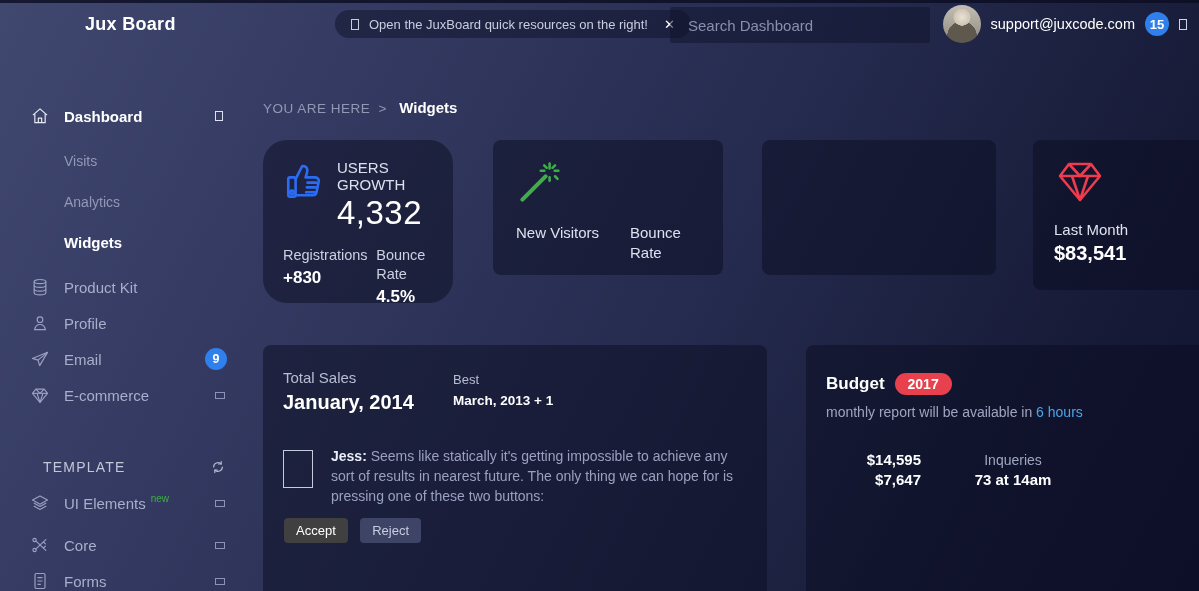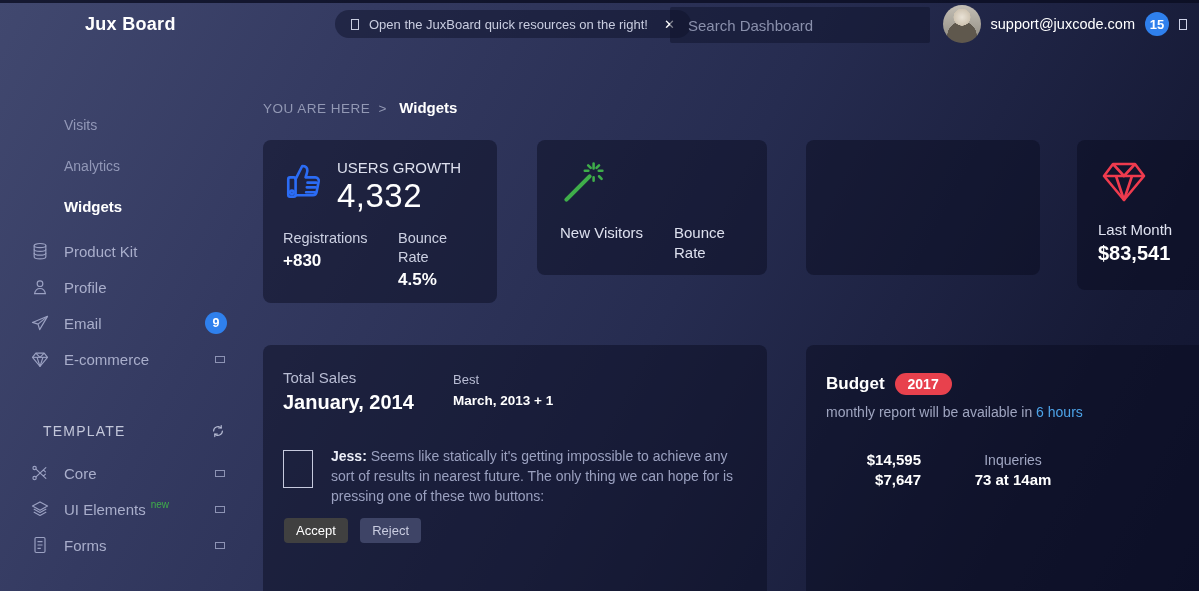--- a/index.html
+++ b/index.html
@@ -64,21 +64,21 @@
   .mt6 { margin-top:6px; } .mt9 { margin-top:9px; } .mt5 { margin-top:5px; } .mt4 { margin-top:4px; }
 
   
   .main { position:absolute; left:263px; top:48px; right:0; bottom:0; }
   .breadcrumb { position:absolute; top:51px; left:0; font-size:13.5px; color:#9298b4; letter-spacing:.5px; }
   .bc-cur { color:#fff; font-weight:bold; font-size:15px; letter-spacing:0; margin-left:4px; }
   .bc-sep { margin:0 4px; }
 
   .card { background:rgba(8,11,30,.47); border-radius:8px; }
   .row1 { position:absolute; top:92px; left:0; display:flex; }
-  .c-growth { width:234px; height:163px; padding:17px 20px; }
+  .c-growth { width:190px; height:163px; padding:17px 20px;border-radius:24px; }
   .c-visitors { width:230px; height:135px; margin-left:40px; padding:17px 23px; }
   .c-empty { width:234px; height:135px; margin-left:39px; }
   .c-lastmonth { width:234px; height:150px; margin-left:37px; padding:15px 21px; }
 
   .growth-head { display:flex; align-items:flex-start; }
   .growth-icon { width:42px; height:46px; color:#2b6cf5; margin-right:12px; flex:none; }
   .growth-icon svg { width:42px; height:46px; display:block; }
   .growth-title { font-size:15px; color:#dde0ee; margin-top:2px; }
   .growth-value { font-size:33px; color:#fff; margin-top:1px; letter-spacing:.5px; }
   .growth-stats { display:flex; margin-top:14px; }
@@ -151,20 +151,31 @@
   <div class="profile">
     <div class="avatar"></div>
     <span class="email">support@juxcode.com</span>
     <span class="count-badge">15</span>
     <span class="sq-glyph"></span>
   </div>
 </header>
 
 <nav class="side">
 
+  <div class="nav-item active-main">
+    <span class="nicon">
+      <svg viewBox="0 0 24 24" fill="none" stroke="currentColor" stroke-width="1.4" stroke-linejoin="round">
+        <path d="M3.5 11 12 3.5 20.5 11"></path>
+          <path d="M5.8 9.4V20h12.4V9.4"></path>
+          <path d="M10 20v-5.5h4V20"></path>
+      </svg>
+    </span>
+    <span>Dashboard</span>
+    <span class="toggle-sq"></span>
+  </div>
 
   <div class="sub-item mt9">
     <span>Visits</span>
   </div>
   <div class="sub-item mt5">
     <span>Analytics</span>
   </div>
   <div class="sub-item active mt4">
     <span>Widgets</span>
   </div>
@@ -218,42 +229,42 @@
   <div class="section-head">
     <span>TEMPLATE</span>
     <span class="refresh">
       <svg viewBox="0 0 24 24" fill="none" stroke="currentColor" stroke-width="2" stroke-linecap="round">
         <path d="M4.5 12a7.5 7.5 0 0 1 12.8-5.3M19.5 12a7.5 7.5 0 0 1-12.8 5.3"></path>
         <path d="M17.5 2.5v4.4h-4.4M6.5 21.5v-4.4h4.4"></path>
       </svg>
     </span>
   </div>
 
+  <div class="nav-item">
+    <span class="nicon">
+      <svg viewBox="0 0 24 24" fill="none" stroke="currentColor" stroke-width="1.4" stroke-linejoin="round">
+        <path d="M12 3.5 21 8.5 12 13.5 3 8.5z"></path>
+          <path d="M4.5 12 12 16.2 19.5 12"></path>
+          <path d="M4.5 15.5 12 19.7 19.5 15.5"></path>
+      </svg>
+    </span>
+    <span>UI Elements</span>
+    <span class="new-tag">new</span>
+    <span class="toggle-flat"></span>
+  </div>
+
   <div class="nav-item mt6">
     <span class="nicon">
       <svg viewBox="0 0 24 24" fill="none" stroke="currentColor" stroke-width="1.4" stroke-linecap="round">
         <circle cx="5.5" cy="6" r="2"></circle>
           <circle cx="5.5" cy="18" r="2"></circle>
         <path d="M7.2 7.4 19 18.5M7.2 16.6 19 5.5M16 8.3l2.5 2.4M16 15.7l2.5-2.4"></path>
       </svg>
     </span>
     <span>Core</span>
-    <span class="toggle-flat"></span>
-  </div>
-
-  <div class="nav-item">
-    <span class="nicon">
-      <svg viewBox="0 0 24 24" fill="none" stroke="currentColor" stroke-width="1.4" stroke-linejoin="round">
-        <path d="M12 3.5 21 8.5 12 13.5 3 8.5z"></path>
-          <path d="M4.5 12 12 16.2 19.5 12"></path>
-          <path d="M4.5 15.5 12 19.7 19.5 15.5"></path>
-      </svg>
-    </span>
-    <span>UI Elements</span>
-    <span class="new-tag">new</span>
     <span class="toggle-flat"></span>
   </div>
 
   <div class="nav-item">
     <span class="nicon">
       <svg viewBox="0 0 24 24" fill="none" stroke="currentColor" stroke-width="1.4">
         <rect x="6" y="3" width="12" height="18" rx="1.5"></rect>
           <path d="M9 8h6M9 12h6M9 16h4"></path>
       </svg>
     </span>

